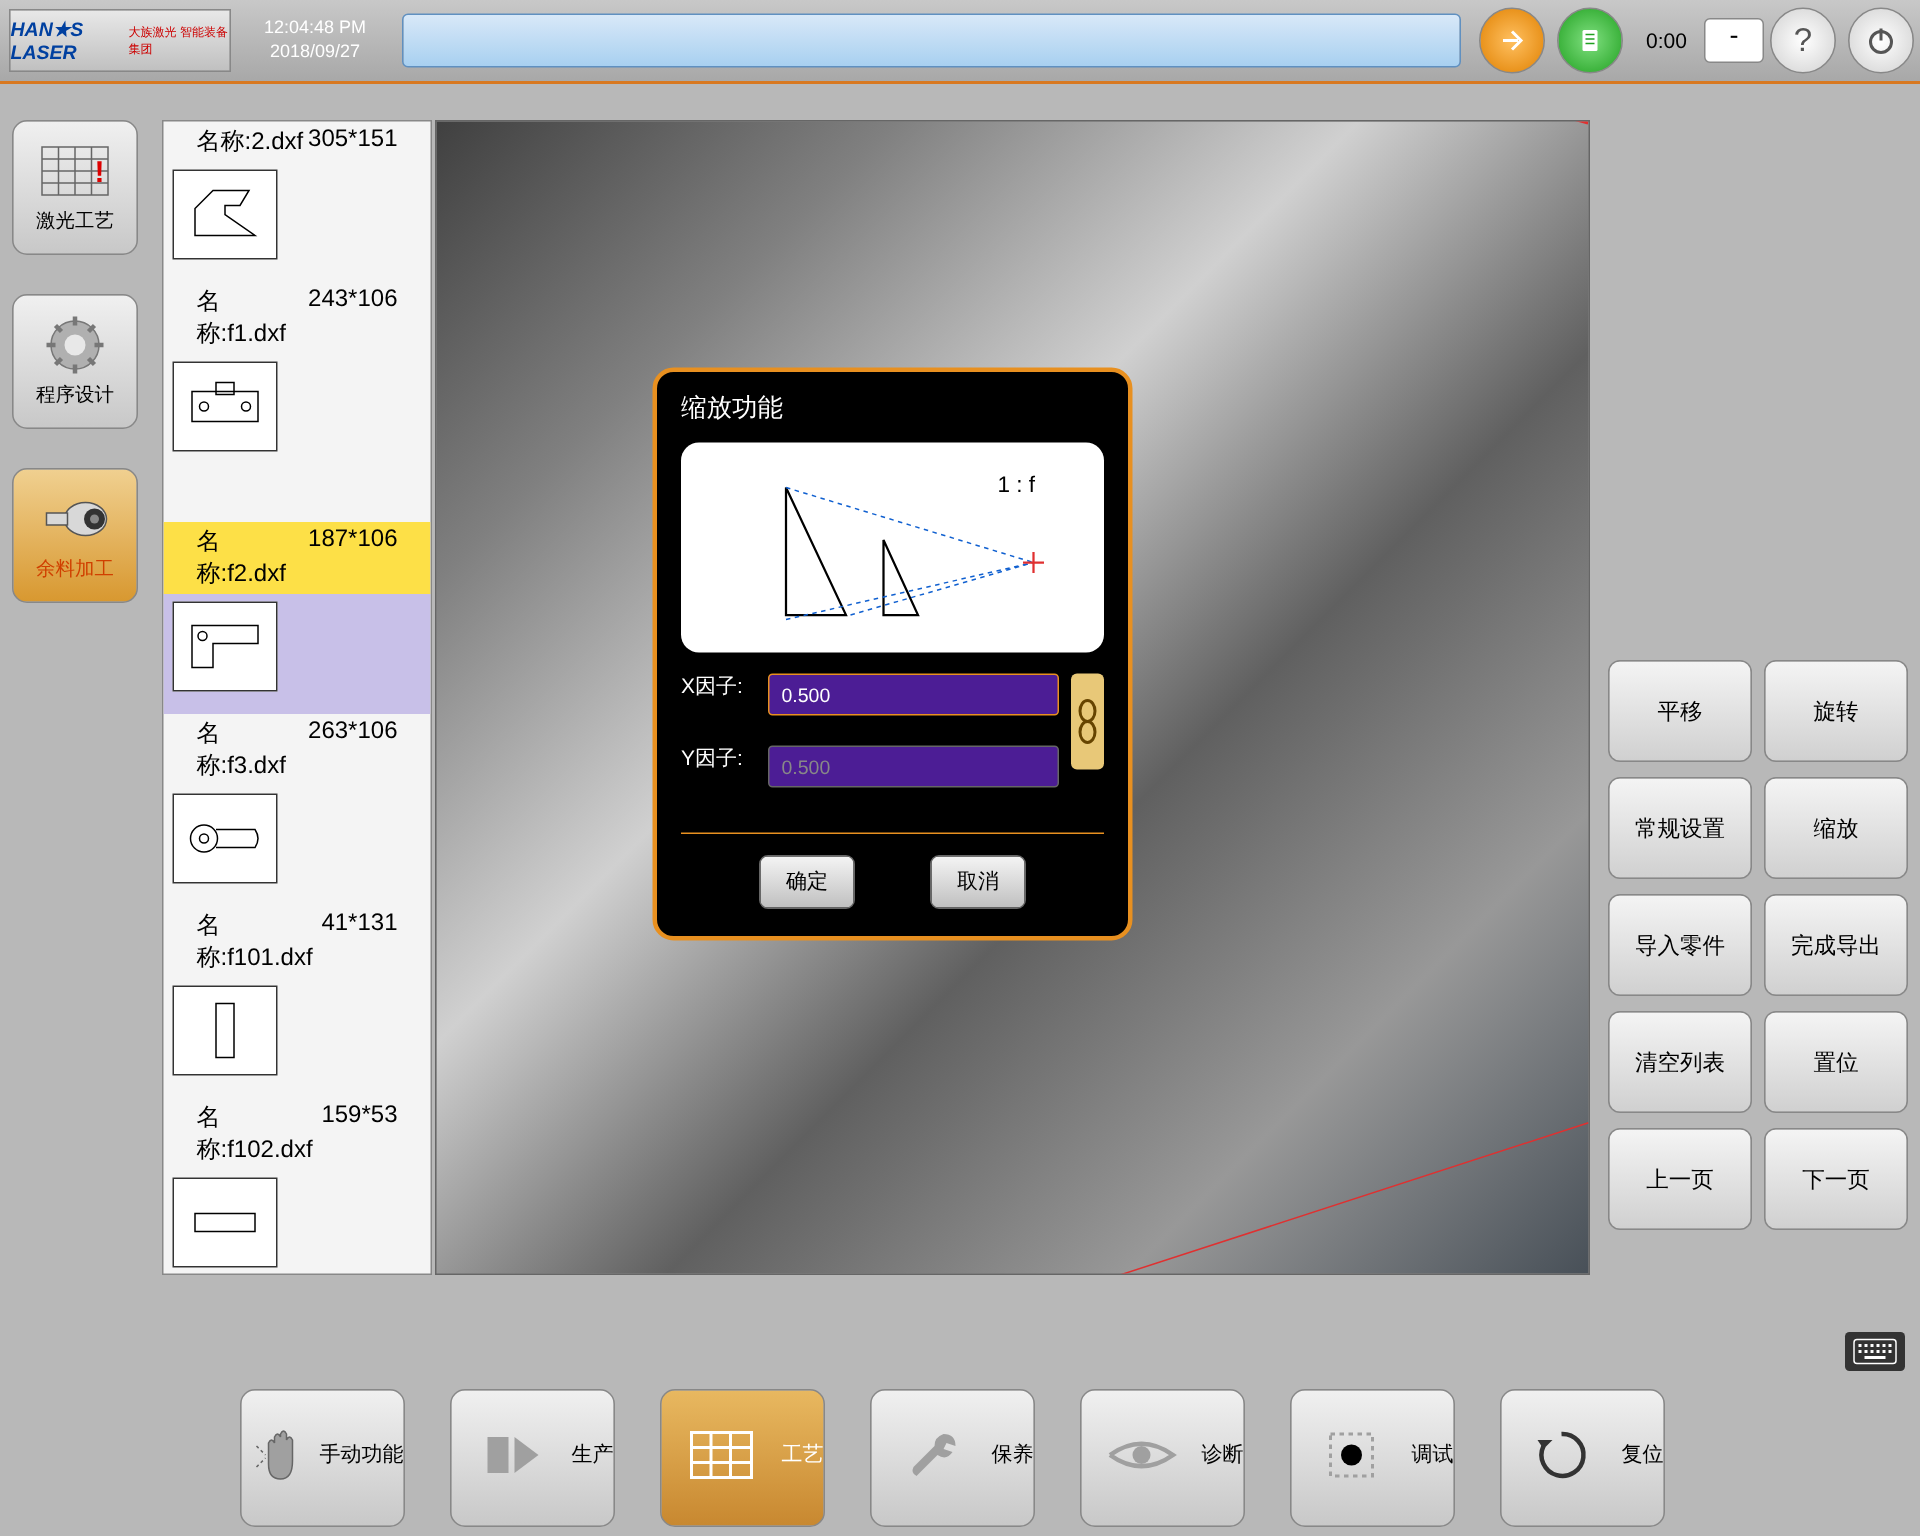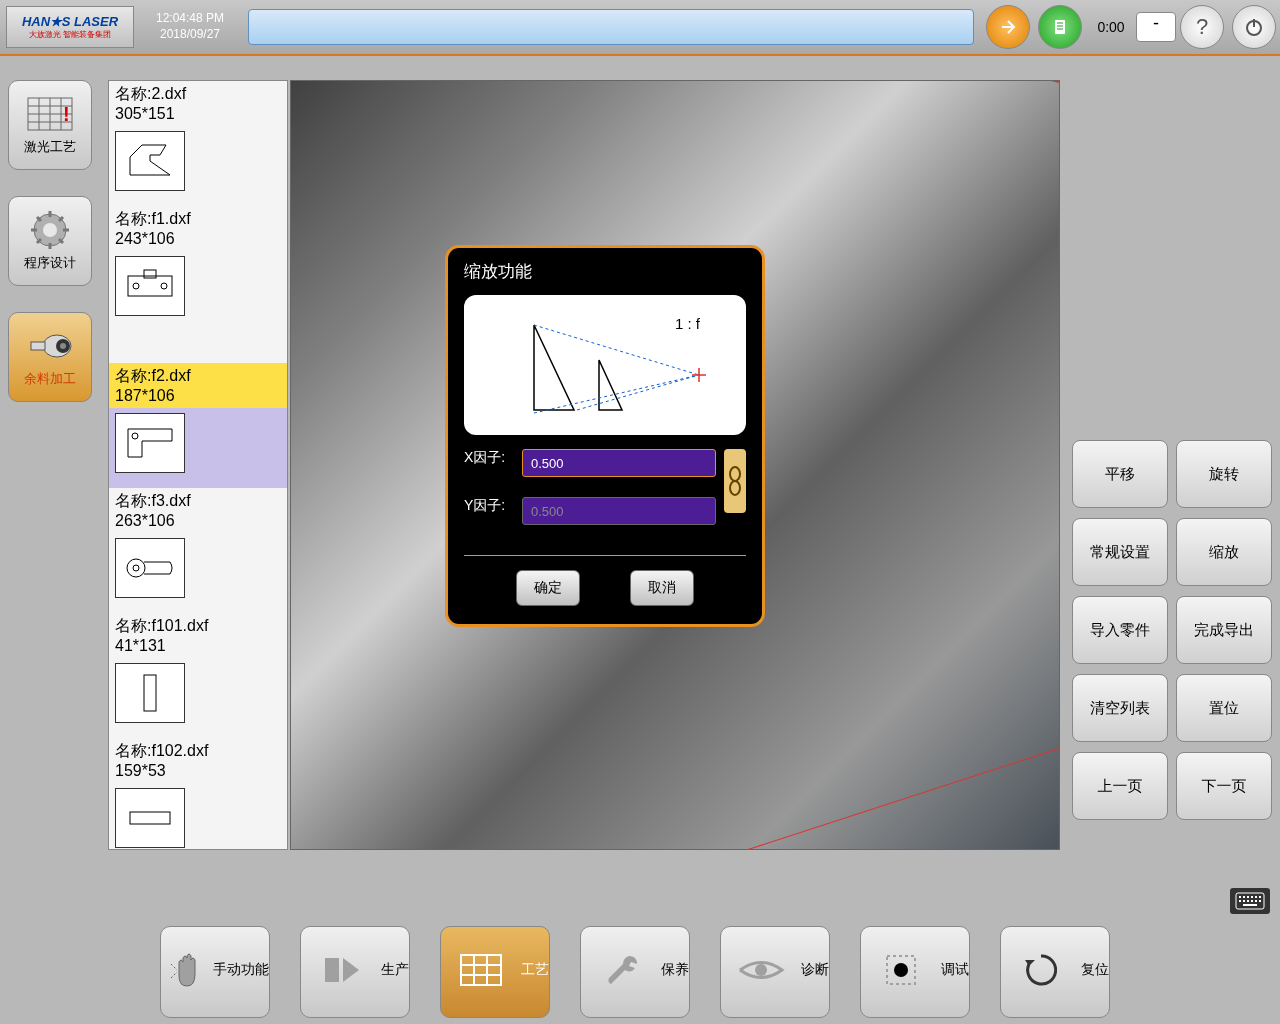--- a/index.html
+++ b/index.html
@@ -1,39 +1,39 @@
 <!DOCTYPE html>
 <html><head>
 <meta charset="utf-8">
 <style>
 * { margin: 0; padding: 0; box-sizing: border-box; font-family: "Microsoft YaHei", Arial, sans-serif; }
 body { width: 1280px; height: 1024px; background: #b8b8b8; overflow: hidden; position: relative; }
 
 
 .topbar { height: 56px; background: linear-gradient(#c8c8c8, #a8a8a8); display: flex; align-items: center; border-bottom: 2px solid #d87820; }
-.logo { width: 128px; height: 42px; margin: 0 6px; background: linear-gradient(#e8e8e8, #c0c0c0); border: 1px solid #888; display: flex; flex-direction: column; align-items: center; justify-content: center; font-size: 10px; }
+.logo { width: 148px; height: 42px; margin: 0 6px; background: linear-gradient(#e8e8e8, #c0c0c0); border: 1px solid #888; display: flex; flex-direction: row; align-items: center; justify-content: center; font-size: 10px; }
 .logo-main { color: #0040a0; font-weight: bold; font-style: italic; font-size: 13px; }
 .logo-sub { color: #c00; font-size: 8px; }
 .datetime { width: 100px; color: #fff; font-size: 12px; text-align: center; line-height: 1.3; }
 .progress-bar { flex: 1; height: 36px; margin: 0 8px; background: linear-gradient(#d8e8f8, #a8d0f0); border: 1px solid #6090c0; border-radius: 4px; }
 .top-btn { width: 44px; height: 44px; margin: 0 4px; border-radius: 22px; background: radial-gradient(#fff, #d0d0d0); border: 1px solid #888; display: flex; align-items: center; justify-content: center; cursor: pointer; }
 .top-btn.orange { background: radial-gradient(#ffc060, #e08000); color: #fff; }
 .top-btn.green { background: radial-gradient(#80e080, #20a020); color: #fff; }
 .top-counter { width: 50px; text-align: center; font-size: 14px; }
 .top-minus { width: 40px; height: 30px; background: #fff; border: 1px solid #888; border-radius: 4px; font-size: 18px; text-align: center; cursor: pointer; }
 
 
 .sidebar-left { position: absolute; left: 8px; top: 80px; width: 90px; }
 .side-btn { width: 84px; height: 90px; margin-bottom: 26px; background: linear-gradient(#f0f0f0, #c8c8c8); border: 1px solid #888; border-radius: 10px; display: flex; flex-direction: column; align-items: center; justify-content: center; font-size: 13px; cursor: pointer; }
 .side-btn.active { background: linear-gradient(#f0d090, #d89830); }
 .side-icon { width: 50px; height: 40px; margin-bottom: 4px; display: flex; align-items: center; justify-content: center; }
 
 
 .filelist { position: absolute; left: 108px; top: 80px; width: 180px; height: 770px; background: #f4f4f4; border: 1px solid #888; overflow: hidden; }
-.file-header { display: flex; justify-content: space-between; padding: 3px 6px; flex-direction: column; }
+.file-header { display: flex; justify-content: space-between; padding: 3px 22px; }
 .file-thumb { width: 70px; height: 60px; margin: 4px 6px 14px; background: #fff; border: 1px solid #333; display: flex; align-items: center; justify-content: center; }
 .file-row { }
 .file-row.selected .file-header { background: #fde047; margin-top: 32px; }
 .file-row.selected .file-thumb-wrap { background: #c8c0e8; }
 .file-thumb-wrap { padding: 1px 0; }
 
 
 .viewport { position: absolute; left: 290px; top: 80px; width: 770px; height: 770px; background: #888; border: 1px solid #666; overflow: hidden; }
 .viewport-img { width: 100%; height: 100%; background: linear-gradient(135deg, #404040 0%, #808080 20%, #d0d0d0 40%, #606060 60%, #989898 80%, #485058 100%); position: relative; }
 .red-line1 { position: absolute; top: 0; right: 0; width: 380px; height: 2px; background: #e03030; transform-origin: right top; transform: rotate(15deg); }
@@ -45,21 +45,21 @@
 .right-btn { height: 68px; background: linear-gradient(#f4f4f4, #d0d0d0); border: 1px solid #888; border-radius: 8px; display: flex; align-items: center; justify-content: center; font-size: 15px; cursor: pointer; }
 
 
 .bottom-nav { position: absolute; bottom: 6px; left: 160px; display: flex; gap: 30px; }
 .nav-btn { width: 110px; height: 92px; background: linear-gradient(#f0f0f0, #c8c8c8); border: 1px solid #888; border-radius: 10px; display: flex; flex-direction: row; align-items: center; justify-content: flex-end; padding-bottom: 4px; font-size: 14px; cursor: pointer; margin-top: 20px; }
 .nav-btn.active { background: linear-gradient(#e8b860, #c88830); color: #fff; justify-content: flex-end; }
 .nav-icon { flex: 1; display: flex; align-items: center; justify-content: center; font-size: 36px; color: #888; }
 .nav-btn.active .nav-icon { color: #fff; }
 
 
-.modal { position: absolute; left: 445px; top: 245px; width: 320px; background: #000; border: 3px solid #e89020; border-radius: 14px; padding: 12px 16px 18px; }
+.modal { position: absolute; left: 435px; top: 245px; width: 320px; background: #000; border: 3px solid #e89020; border-radius: 14px; padding: 12px 16px 18px; }
 .modal-title { color: #fff; font-size: 17px; margin-bottom: 12px; }
 .modal-diagram { background: #fff; height: 140px; border-radius: 12px; position: relative; margin-bottom: 14px; }
 .modal-row { display: flex; align-items: flex-start; margin-bottom: 20px; }
 .modal-label { color: #fff; width: 58px; font-size: 14px; }
 .modal-input { flex: 1; height: 28px; background: #4c1d95; border: 1px solid #e89020; color: #fff; padding: 0 8px; font-size: 13px; border-radius: 3px; }
 .modal-input.disabled { color: #888; border-color: #666; }
 .link-btn { width: 28px; height: 64px; background: #e8c878; border-radius: 4px; margin-left: 8px; display: flex; align-items: center; justify-content: center; font-size: 16px; cursor: pointer; }
 .modal-inputs { display: flex; align-items: stretch; }
 .modal-inputs-left { flex: 1; }
 .modal-hr { border: none; border-top: 1px solid #e89020; margin: 10px 0 14px; }

